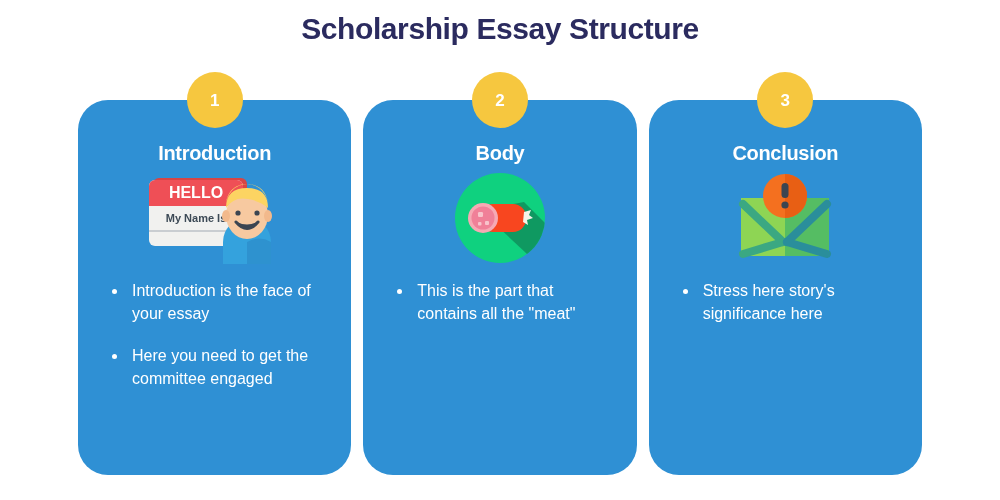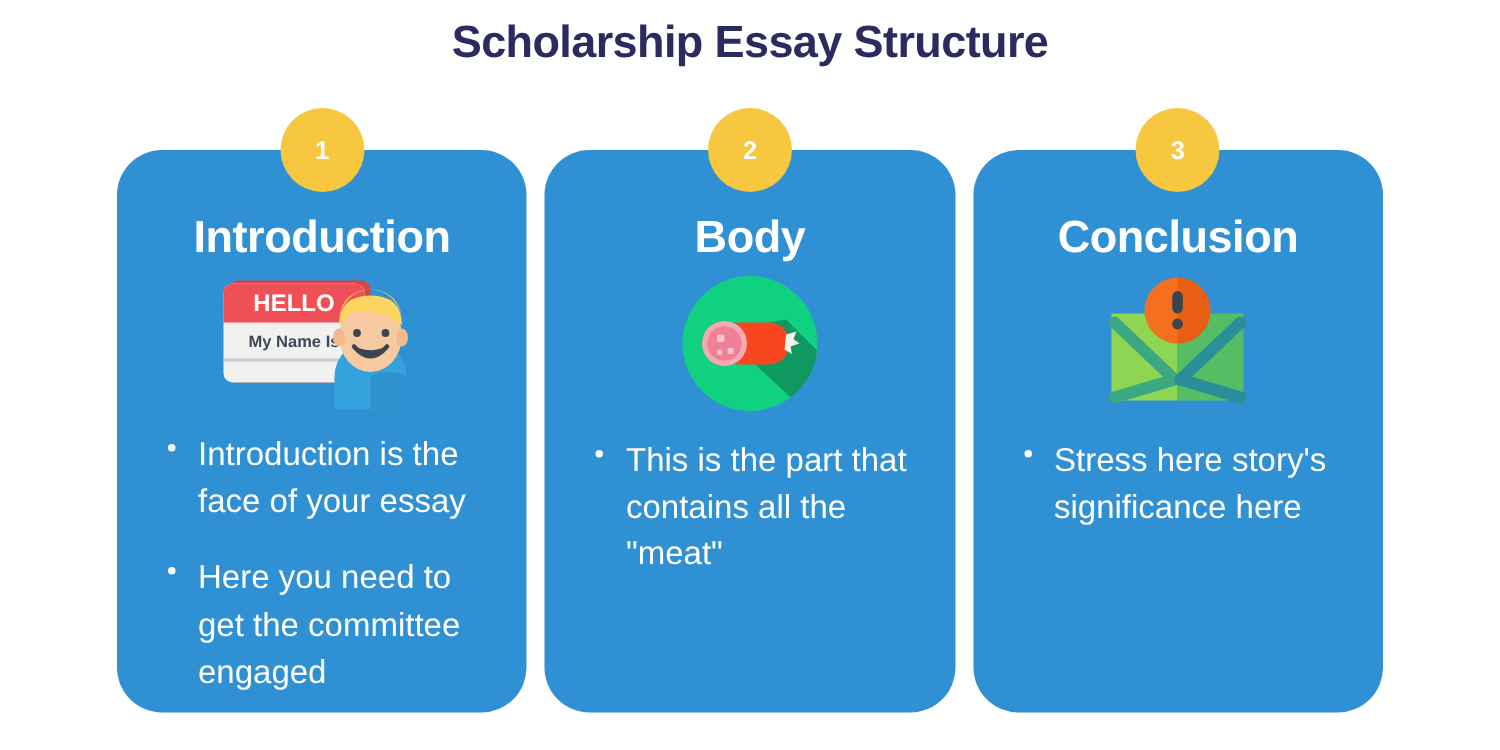--- a/index.html
+++ b/index.html
@@ -62,21 +62,21 @@
     color: #ffffff;
     font-size: 17px;
     font-weight: bold;
     display: flex;
     align-items: center;
     justify-content: center;
     line-height: 1;
   }
   .card-title {
     color: #ffffff;
-    font-size: 30px;
+    font-size: 20px;
     font-weight: bold;
     letter-spacing: -0.3px;
     text-align: center;
     margin: 0 0 6px 0;
     line-height: 1.1;
   }
   .illustration {
     height: 96px;
     display: flex;
     align-items: center;
@@ -85,21 +85,21 @@
   }
   .bullets {
     align-self: stretch;
     list-style: none;
     margin: 0;
     padding: 0 4px 0 10px;
   }
   .bullet {
     position: relative;
     color: #ffffff;
-    font-size: 22px;
+    font-size: 16px;
     line-height: 1.42;
     padding-left: 22px;
     margin-bottom: 20px;
   }
   .bullet:last-child { margin-bottom: 0; }
   .bullet::before {
     content: "";
     position: absolute;
     left: 2px;
     top: 9px;

